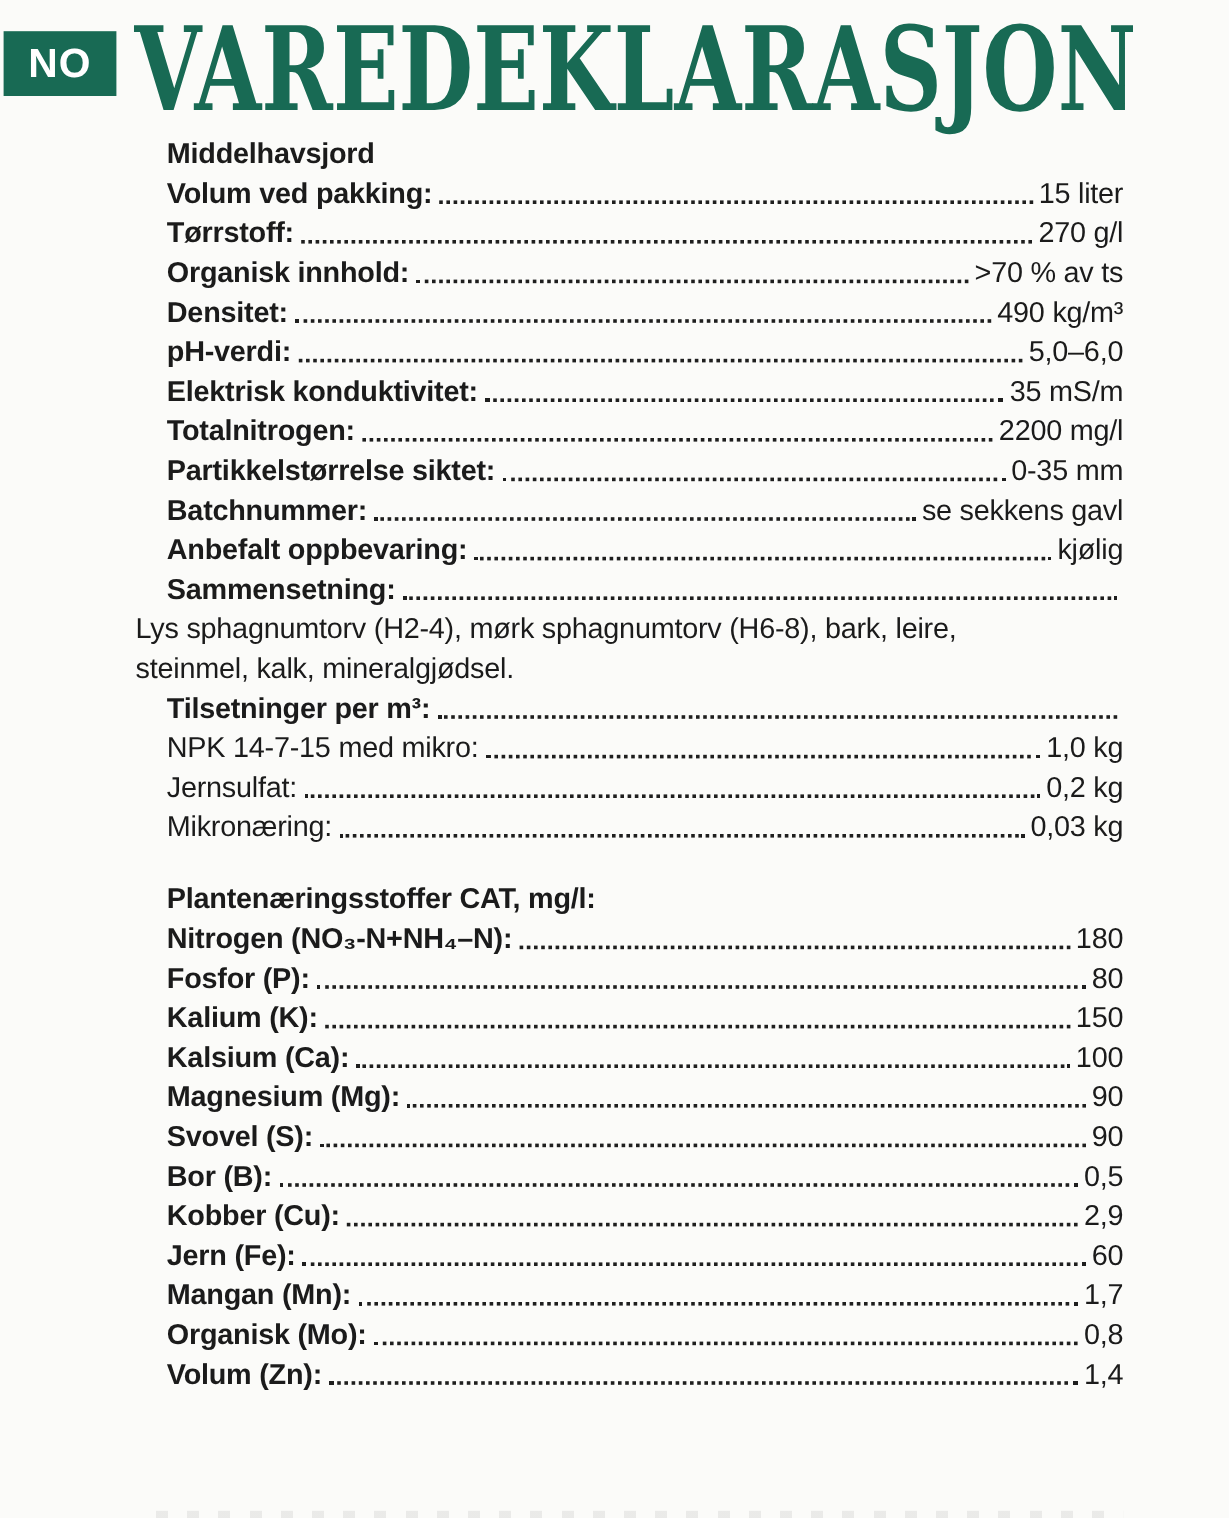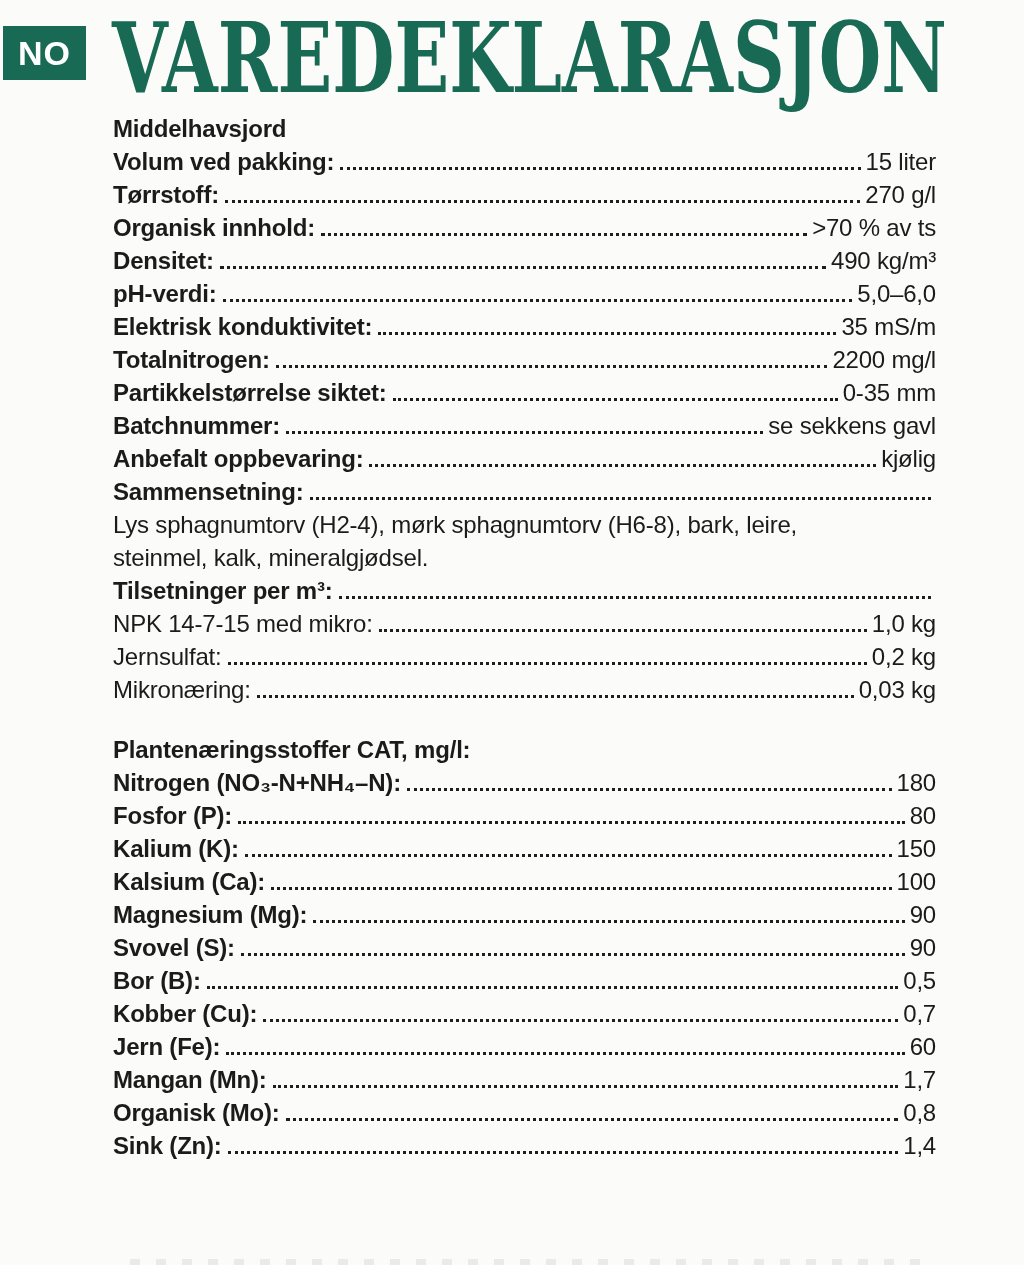--- a/index.html
+++ b/index.html
@@ -14,21 +14,21 @@
     height:1265px;
     background:var(--bg);
     font-family:"Liberation Sans",sans-serif;
     color:var(--ink);
     overflow:hidden;
   }
   
   .lang-badge{
     position:absolute;
     left:3px; top:26px;
-    width:83px; height:54px;
+    width:94px; height:54px;
     background:var(--green);
     color:#fff;
     display:flex; align-items:center; justify-content:center;
     font-weight:700;
     font-size:34px;
     letter-spacing:1px;
   }
   .title{
     position:absolute;
     left:112px; top:10px;
@@ -48,20 +48,21 @@
     position:absolute;
     left:113px; top:112px;
     width:823px;
     font-size:24px;
     line-height:33px;
     letter-spacing:-0.2px;
   }
   .row{
     display:flex;
     align-items:baseline;
+    margin-left:26px;
   }
   .lbl{white-space:nowrap;}
   .bold{font-weight:700;}
   .leader{
     flex:1 1 auto;
     min-width:14px;
     border-bottom:3px dotted #1e1e1e;
     align-self:flex-end;
     margin:0 5px 8px 6px;
   }
@@ -239,21 +240,21 @@
 
         <div class="row">
           <span class="lbl bold">Bor (B):</span>
           <span class="leader"></span>
           <span class="val">0,5</span>
         </div>
 
         <div class="row">
           <span class="lbl bold">Kobber (Cu):</span>
           <span class="leader"></span>
-          <span class="val">0,7</span>
+          <span class="val">2,9</span>
         </div>
 
         <div class="row">
           <span class="lbl bold">Jern (Fe):</span>
           <span class="leader"></span>
           <span class="val">60</span>
         </div>
 
         <div class="row">
           <span class="lbl bold">Mangan (Mn):</span>
@@ -261,21 +262,21 @@
           <span class="val">1,7</span>
         </div>
 
         <div class="row">
           <span class="lbl bold">Organisk (Mo):</span>
           <span class="leader"></span>
           <span class="val">0,8</span>
         </div>
 
         <div class="row">
-          <span class="lbl bold">Sink (Zn):</span>
+          <span class="lbl bold">Volum (Zn):</span>
           <span class="leader"></span>
           <span class="val">1,4</span>
         </div>
       </div>
 
   </div>
 
   <div class="crop-fragment"></div>
 
 </div>

